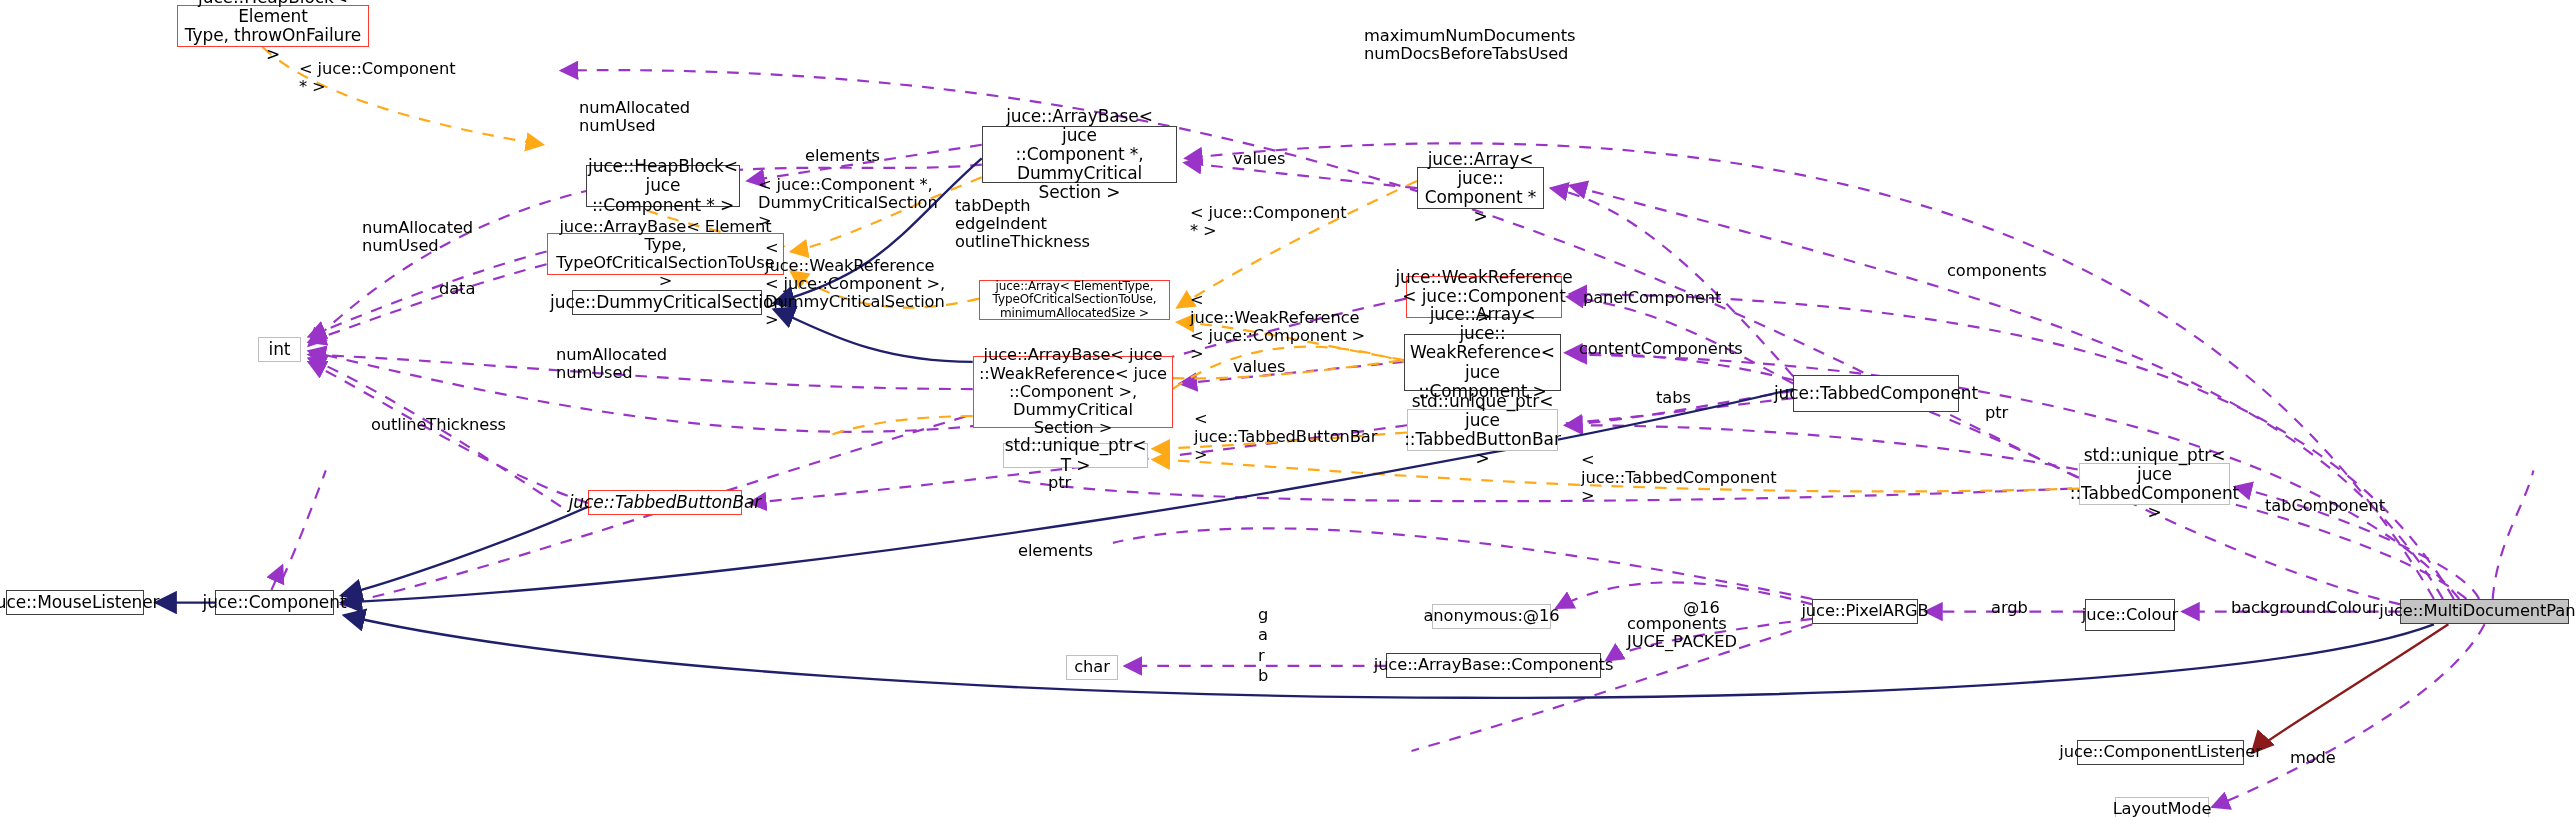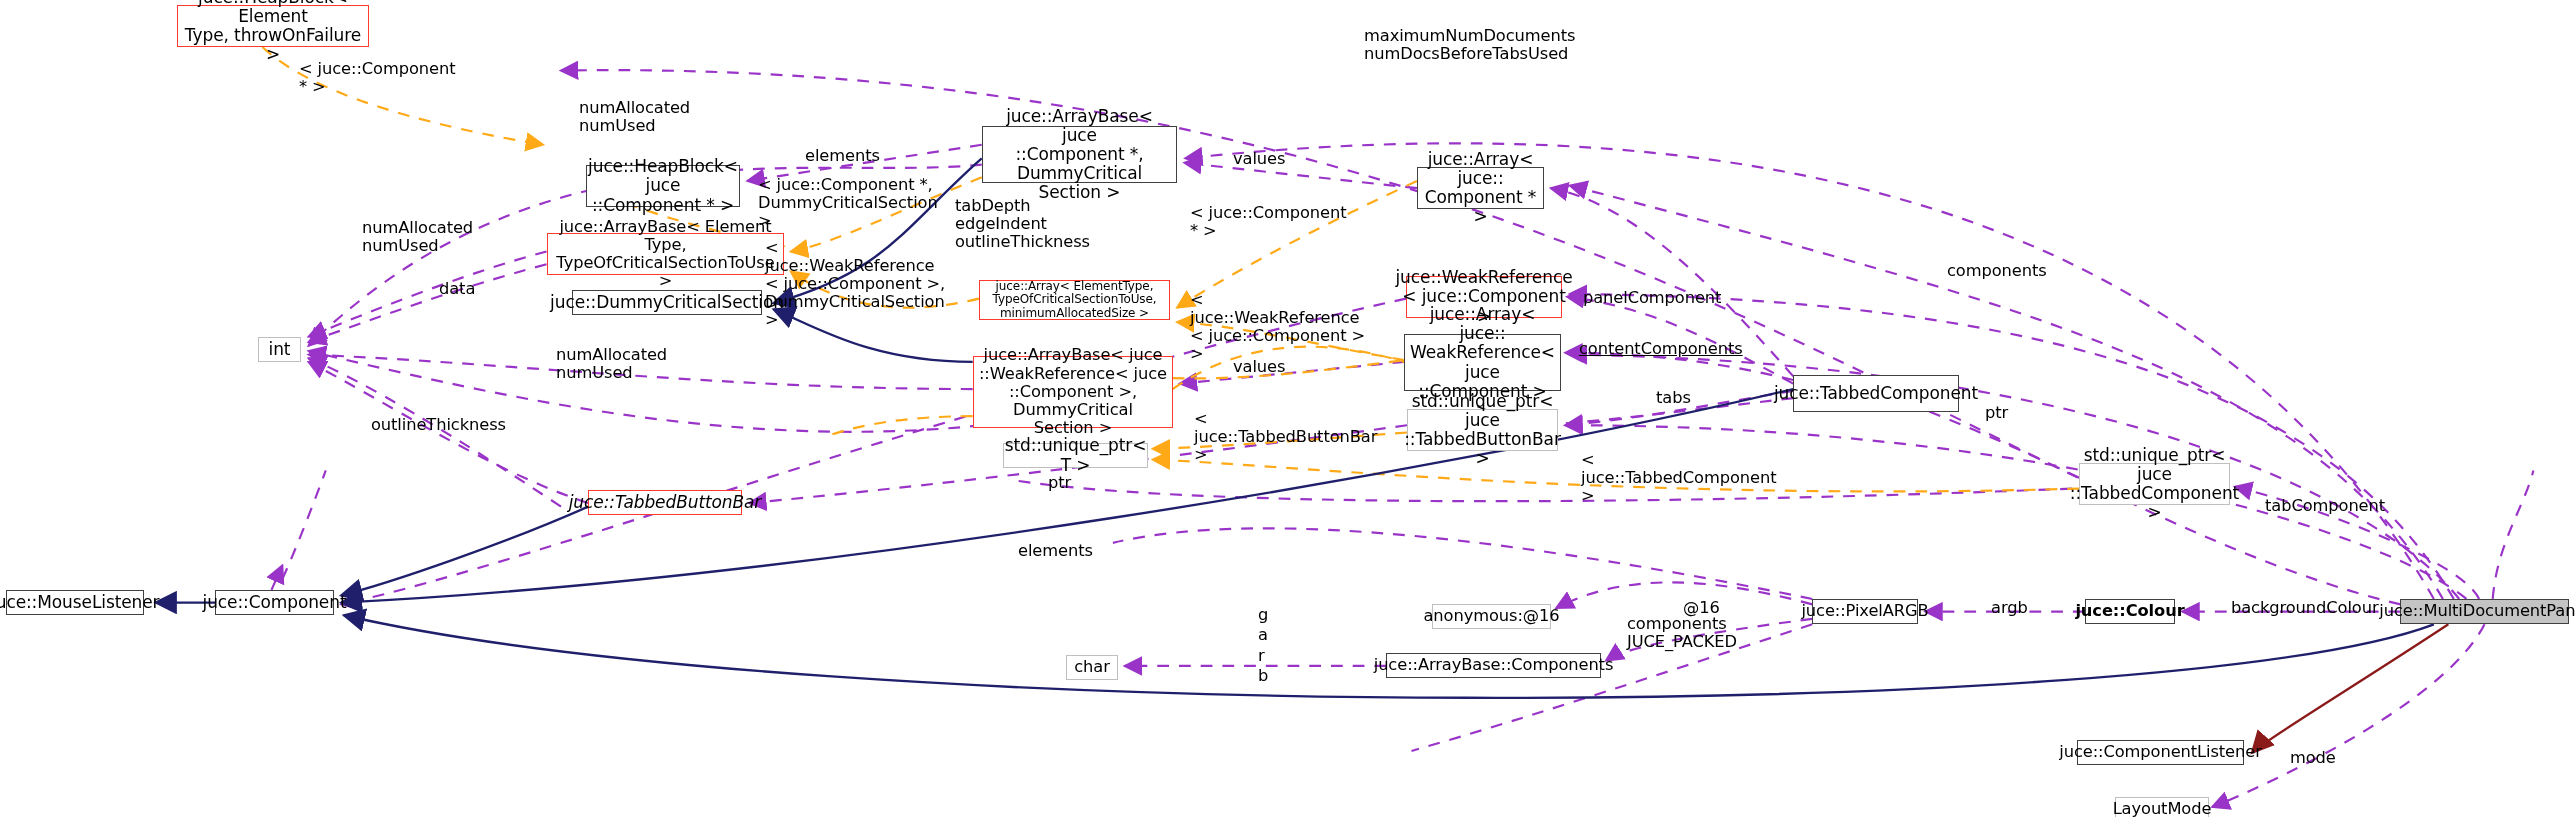--- a/index.html
+++ b/index.html
@@ -203,21 +203,21 @@
 ::TabbedComponent &gt;</div>
 
   <div class="node solid" style="left:6.3px;top:590px;width:138px;height:25px;">juce::MouseListener</div>
 
   <div class="node solid" style="left:215px;top:590px;width:119px;height:25px;">juce::Component</div>
 
   <div class="node grey" style="left:1432px;top:604px;width:119px;height:25px;font-size:16.3px;">anonymous:@16</div>
 
   <div class="node solid" style="left:1812px;top:599px;width:106px;height:25px;font-size:16.3px;">juce::PixelARGB</div>
 
-  <div class="node solid" style="left:2085px;top:599px;width:90px;height:25px;font-size:16.3px;font-weight:bold;">juce::Colour</div>
+  <div class="node solid" style="left:2085px;top:599px;width:90px;height:32px;font-size:16.3px;">juce::Colour</div>
 
   <div class="node root" style="left:2400px;top:599px;width:169px;height:25px;font-size:16.3px;">juce::MultiDocumentPanel</div>
 
   <div class="node grey" style="left:1066px;top:655px;width:52px;height:25px;font-size:16.3px;">char</div>
 
   <div class="node solid" style="left:1386px;top:653px;width:215px;height:25px;font-size:16.3px;">juce::ArrayBase::Components</div>
 
   <div class="node solid" style="left:2077px;top:740px;width:167px;height:25px;font-size:16.3px;">juce::ComponentListener</div>
 
   <div class="node grey" style="left:2115px;top:797px;width:94px;height:25px;font-size:16.3px;">LayoutMode</div>
@@ -240,21 +240,21 @@
   <div class="elabel" style="left:765px;top:239px;width:181px;">&lt; juce::WeakReference
 &lt; juce::Component &gt;,
 DummyCriticalSection &gt;</div>
   <div class="elabel" style="left:439px;top:280px;width:63px;">data</div>
   <div class="elabel" style="left:1190px;top:291px;width:181px;">&lt; juce::WeakReference
 &lt; juce::Component &gt; &gt;</div>
   <div class="elabel" style="left:1947px;top:262px;width:118px;">components</div>
   <div class="elabel" style="left:1583px;top:289px;width:154px;">panelComponent</div>
   <div class="elabel" style="left:556px;top:346px;width:136px;">numAllocated
 numUsed</div>
-  <div class="elabel" style="left:1579px;top:340px;width:172px;text-decoration:underline;">contentComponents</div>
+  <div class="elabel" style="left:1579px;top:340px;width:172px;">contentComponents</div>
   <div class="elabel" style="left:1233px;top:358px;width:72px;">values</div>
   <div class="elabel" style="left:1656px;top:389px;width:54px;">tabs</div>
   <div class="elabel" style="left:1985px;top:404px;width:45px;">ptr</div>
   <div class="elabel" style="left:1194px;top:410px;width:192px;">&lt; juce::TabbedButtonBar &gt;</div>
   <div class="elabel" style="left:371px;top:416px;width:154px;">outlineThickness</div>
   <div class="elabel" style="left:1581px;top:451px;width:199px;">&lt; juce::TabbedComponent &gt;</div>
   <div class="elabel" style="left:1048px;top:474px;width:45px;">ptr</div>
   <div class="elabel" style="left:2265px;top:497px;width:136px;">tabComponent</div>
   <div class="elabel" style="left:1018px;top:542px;width:90px;">elements</div>
   <div class="elabel" style="left:1683px;top:599px;width:63px;">@16</div>

